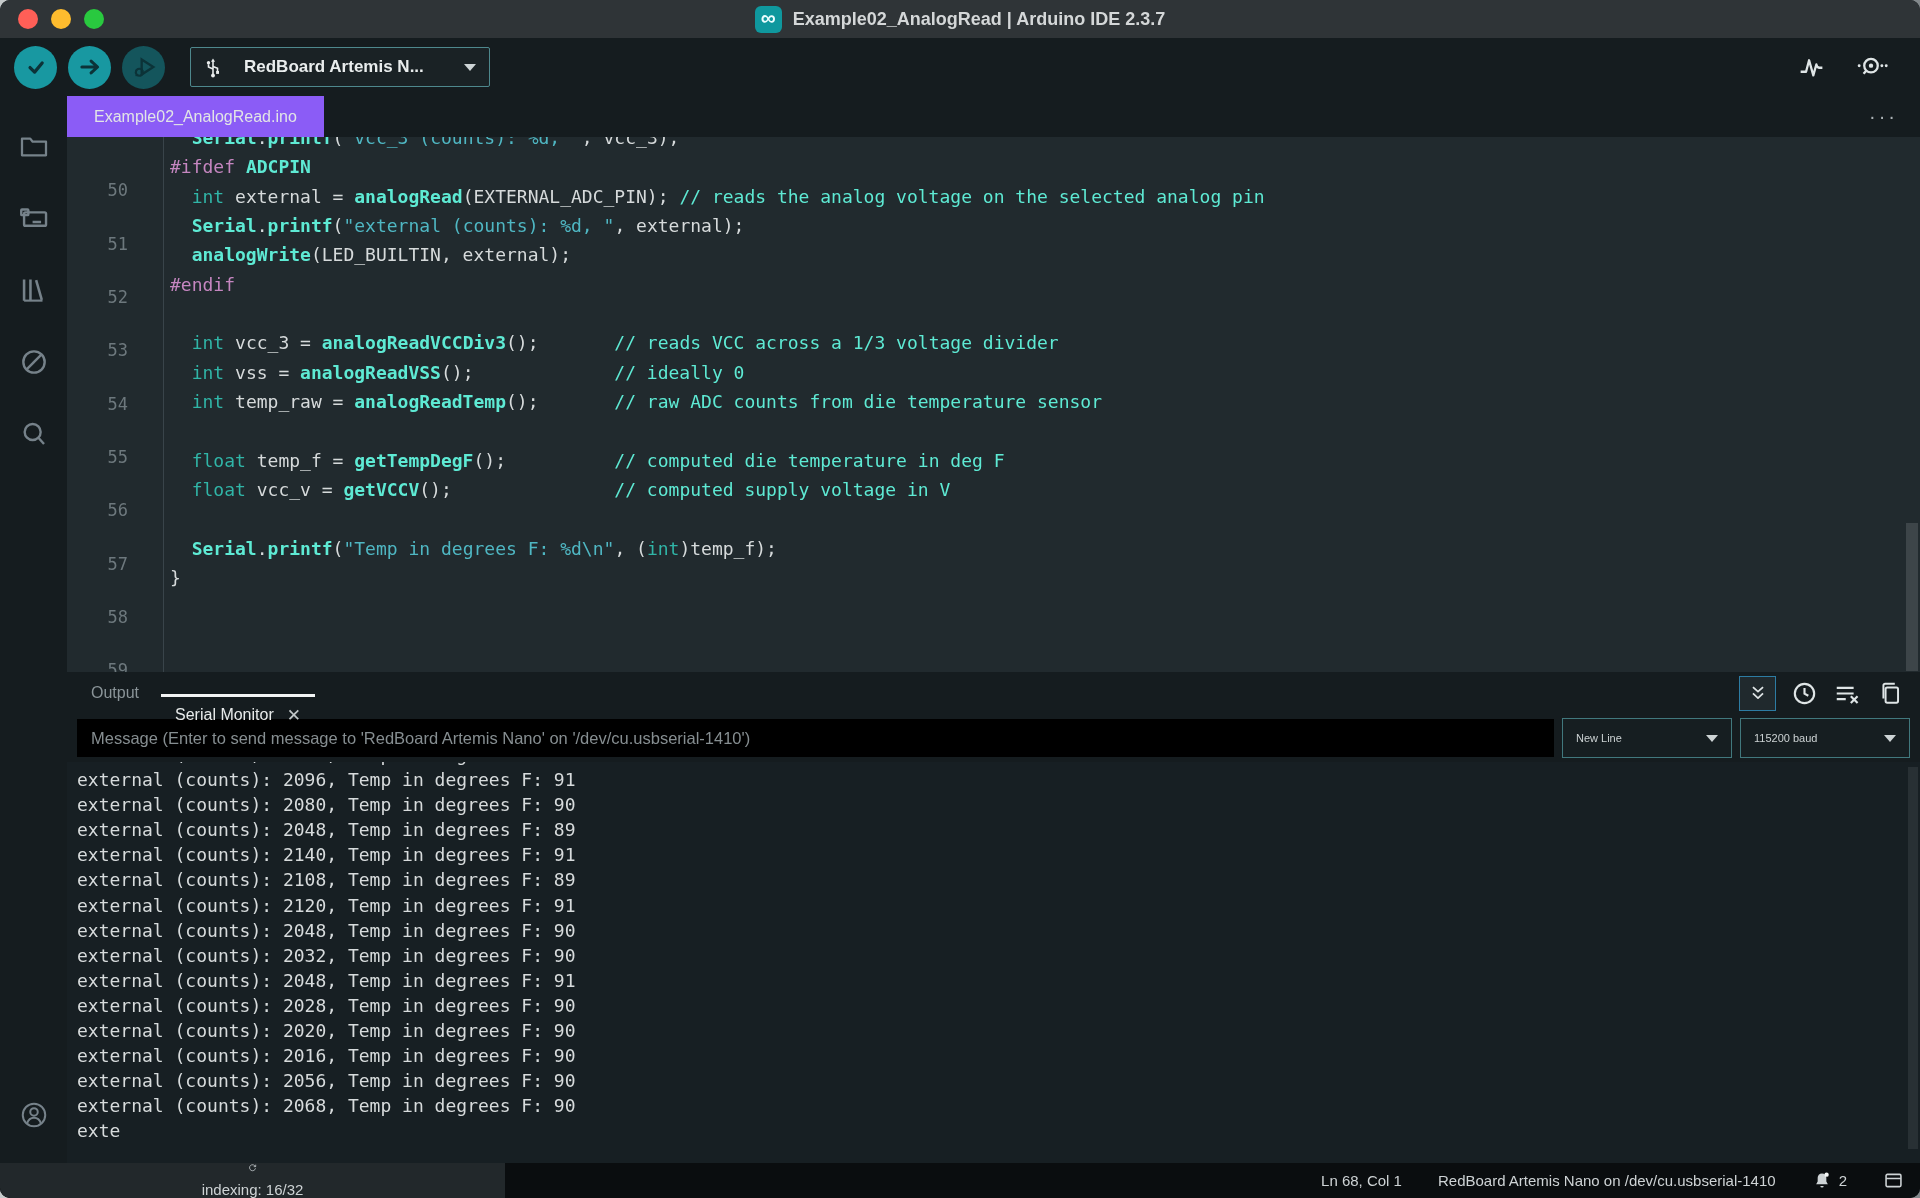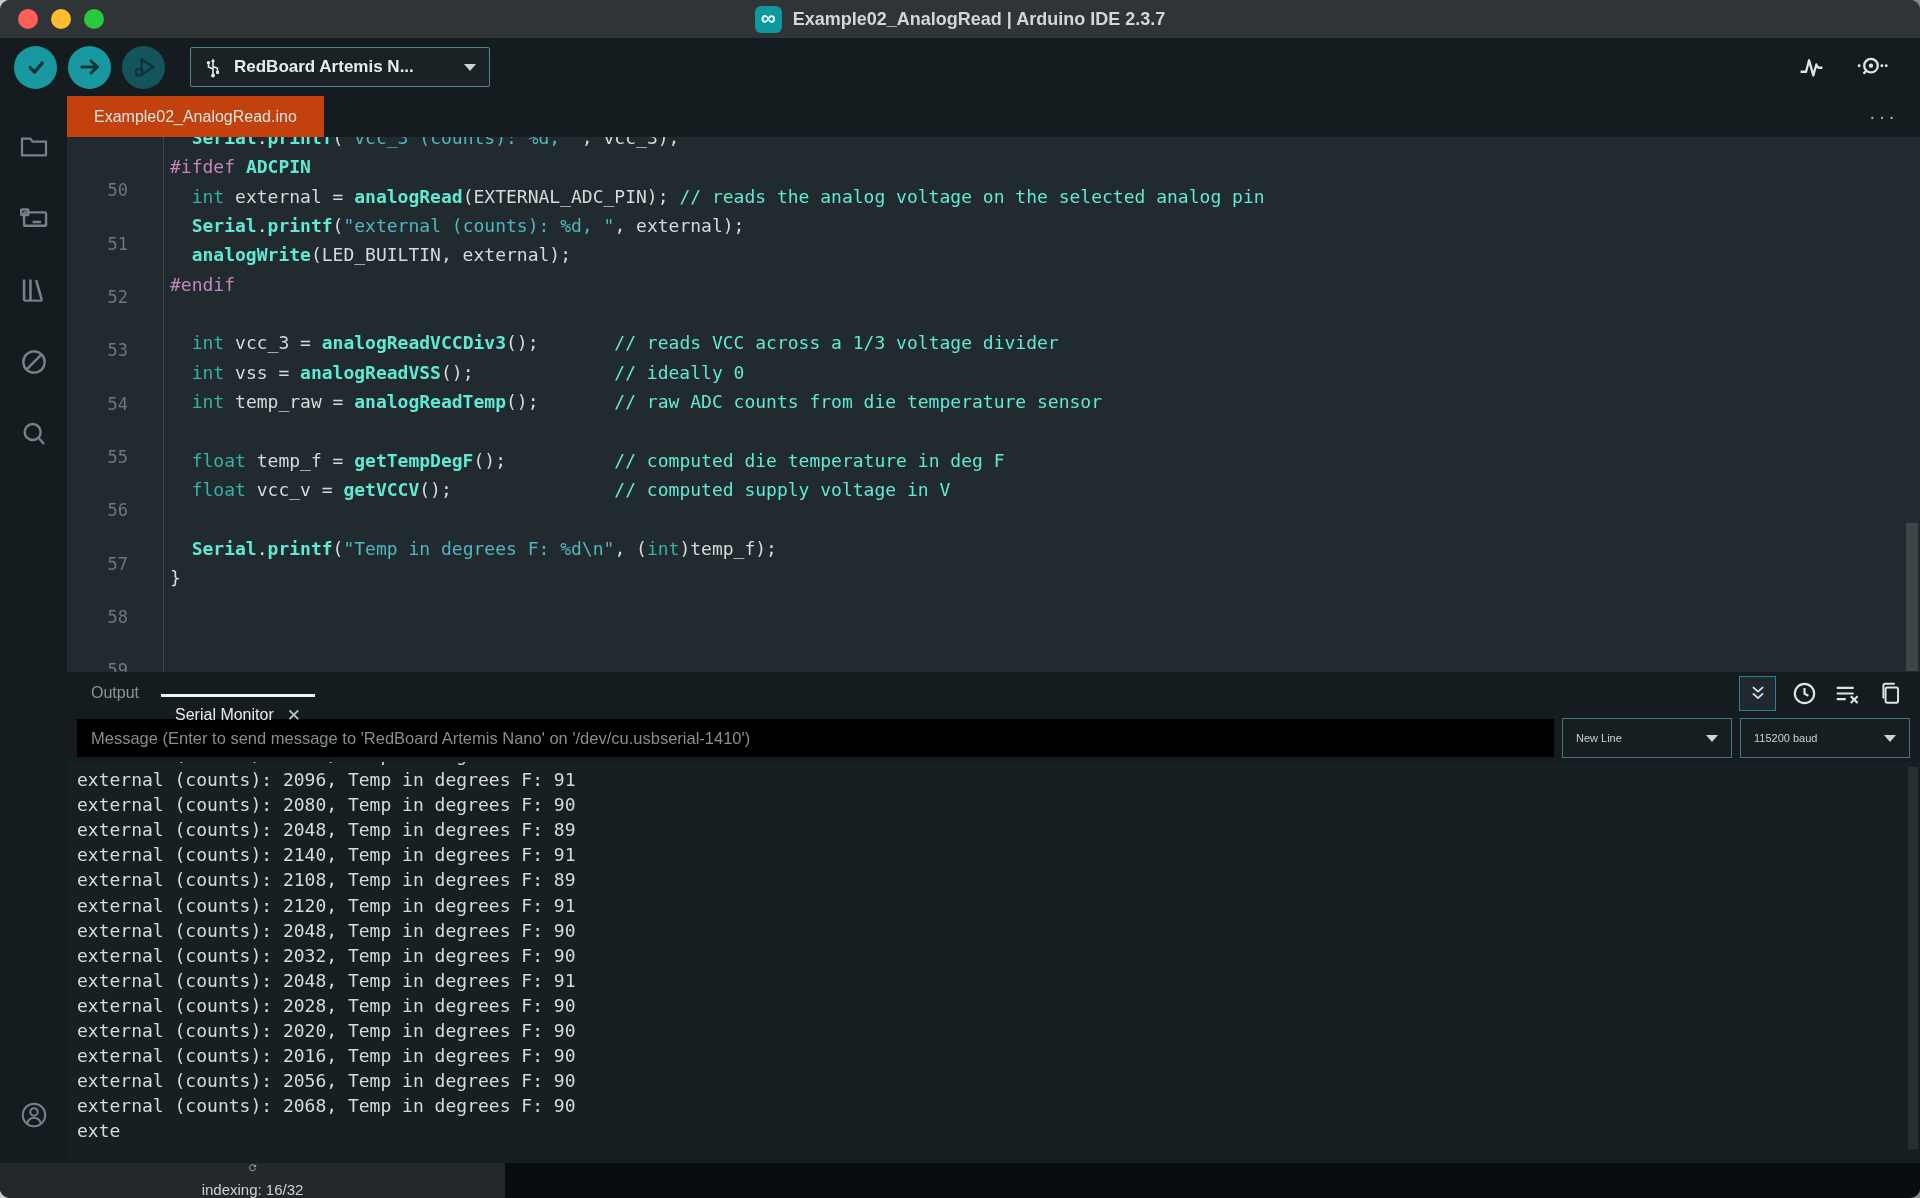--- a/index.html
+++ b/index.html
@@ -16,37 +16,37 @@
   .title { margin:0 auto; display:flex; align-items:center; gap:11px; color:#d4d7d8; font-weight:bold; font-size:18px; }
   .app-logo { width:27px; height:27px; border-radius:6px; background:#0f989e; color:#eafdfe; font-size:21px;
               font-weight:bold; display:flex; align-items:center; justify-content:center; padding-bottom:2px; }
 
   
   .toolbar { height:58px; background:#151c1f; display:flex; align-items:center; padding:0 16px 0 14px; gap:11px; flex:0 0 auto; }
   .tb-btn { width:43px; height:43px; border-radius:50%; display:flex; align-items:center; justify-content:center; flex:0 0 auto; }
   .tb-verify,.tb-upload { background:#1898a1; }
   .tb-debug { background:#14555c; }
   .board-select { margin-left:14px; width:300px; height:40px; border:1px solid #4e888d; border-radius:2px;
-                  background:#1a2225; display:flex; align-items:center; gap:12px; padding:0 13px;
+                  background:#1a2225; display:flex; align-items:center; gap:22px; padding:0 13px;
                   color:#e9eded; font-weight:bold; font-size:17px; }
   .board-select .chev { margin-left:auto; width:0; height:0; border-left:6px solid transparent;
                   border-right:6px solid transparent; border-top:7px solid #cdd4d5; }
   .tb-right { margin-left:auto; display:flex; align-items:center; gap:28px; padding-right:16px; }
 
   
   .main { flex:1 1 auto; display:flex; min-height:0; }
   .sidebar { width:67px; background:#151c1f; display:flex; flex-direction:column; align-items:center; padding-top:14px; flex:0 0 auto; }
   .side-item { height:72px; display:flex; align-items:center; justify-content:center; width:100%; }
   .side-bottom { margin-top:auto; margin-bottom:12px; }
 
   .content { flex:1 1 auto; display:flex; flex-direction:column; min-width:0; }
 
   
   .tabbar { height:41px; background:#151c1f; display:flex; align-items:stretch; flex:0 0 auto; }
-  .tab { display:flex; align-items:center; padding:0 27px; background:#c2410c; color:#e2e5e6; font-size:16px; }
+  .tab { display:flex; align-items:center; padding:0 27px; background:#8b5cf6; color:#e2e5e6; font-size:16px; }
   .tab-dots { margin-left:auto; align-self:center; color:#aab2b5; font-size:20px; letter-spacing:3px; padding-right:22px; }
 
   
   .editor { height:535px; background:#212a2e; position:relative; overflow:hidden;
             font-family:"DejaVu Sans Mono",monospace; font-size:18px; flex:0 0 auto; }
   .gutter { position:absolute; left:0; top:0; width:61px; text-align:right; color:#6d787d; font-size:17px; }
   .gut-line { height:29.35px; line-height:29.35px;margin-top:24px; }
   .gut-line:first-child { margin-top:-14px; }
   .indent-guide { position:absolute; left:96px; top:0; bottom:0; width:1px; background:#39444a; }
   .code-lines { position:absolute; left:103px; top:0; right:20px; }
@@ -327,14 +327,30 @@
   </div>
 
   <div class="statusbar">
     <div class="status-left">
       <svg width="19" height="19" viewBox="0 0 24 24">
         <path d="M19.5 9.5A8 8 0 1 0 20 14" fill="none" stroke="#ced3d5" stroke-width="2"></path>
         <path d="M20.5 4.5v5.2h-5.2" fill="none" stroke="#ced3d5" stroke-width="2"></path>
       </svg>
       <span>indexing: 16/32</span>
     </div>
+    <div class="status-right">
+      <span>Ln 68, Col 1</span>
+      <span>RedBoard Artemis Nano on /dev/cu.usbserial-1410</span>
+      <div class="bell-group">
+        <svg width="20" height="21" viewBox="0 0 24 24">
+          <path d="M12 3.5c-3.2 0-5.2 2.3-5.2 5.3v4.4L5 16.5h14l-1.8-3.3V8.8c0-3-2-5.3-5.2-5.3z" fill="#ced3d5"></path>
+          <path d="M10 18.5a2 2 0 0 0 4 0z" fill="#ced3d5"></path>
+          <circle cx="17.5" cy="5" r="2.6" fill="#f4f6f6"></circle>
+        </svg>
+        <span>2</span>
+      </div>
+      <svg width="21" height="21" viewBox="0 0 24 24">
+        <rect x="3.5" y="5" width="17" height="14" rx="1.5" fill="none" stroke="#ced3d5" stroke-width="1.8"></rect>
+        <path d="M3.5 9.8h17" stroke="#ced3d5" stroke-width="1.8"></path>
+      </svg>
+    </div>
   </div>
 </div>
 
 </body></html>

